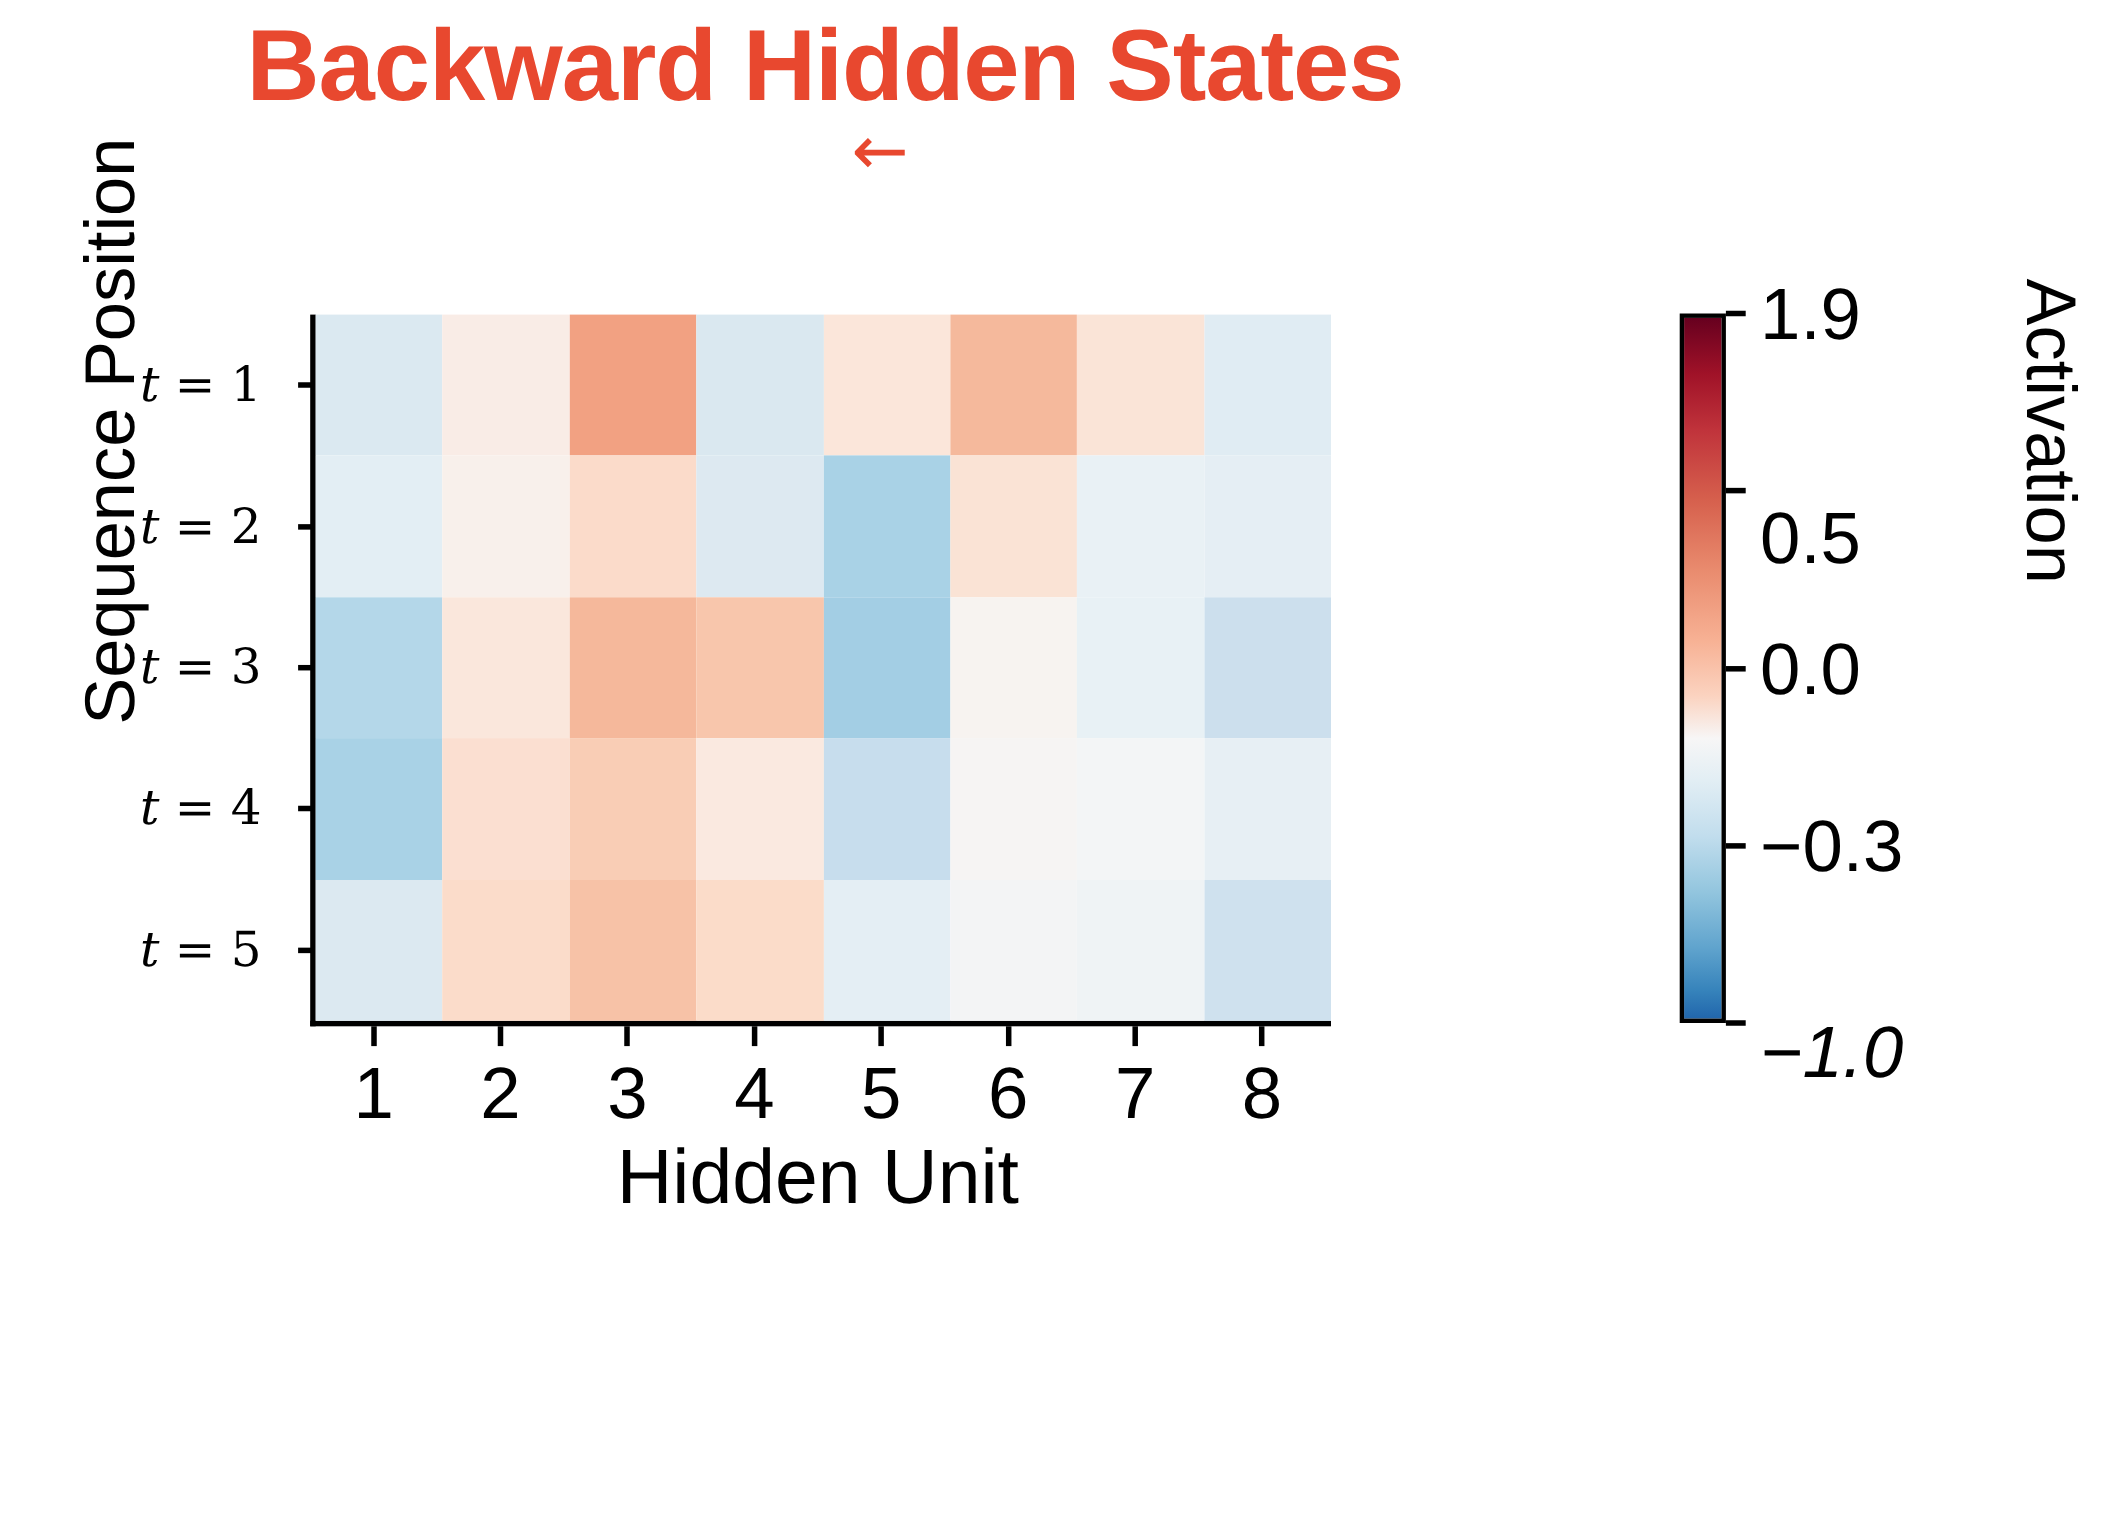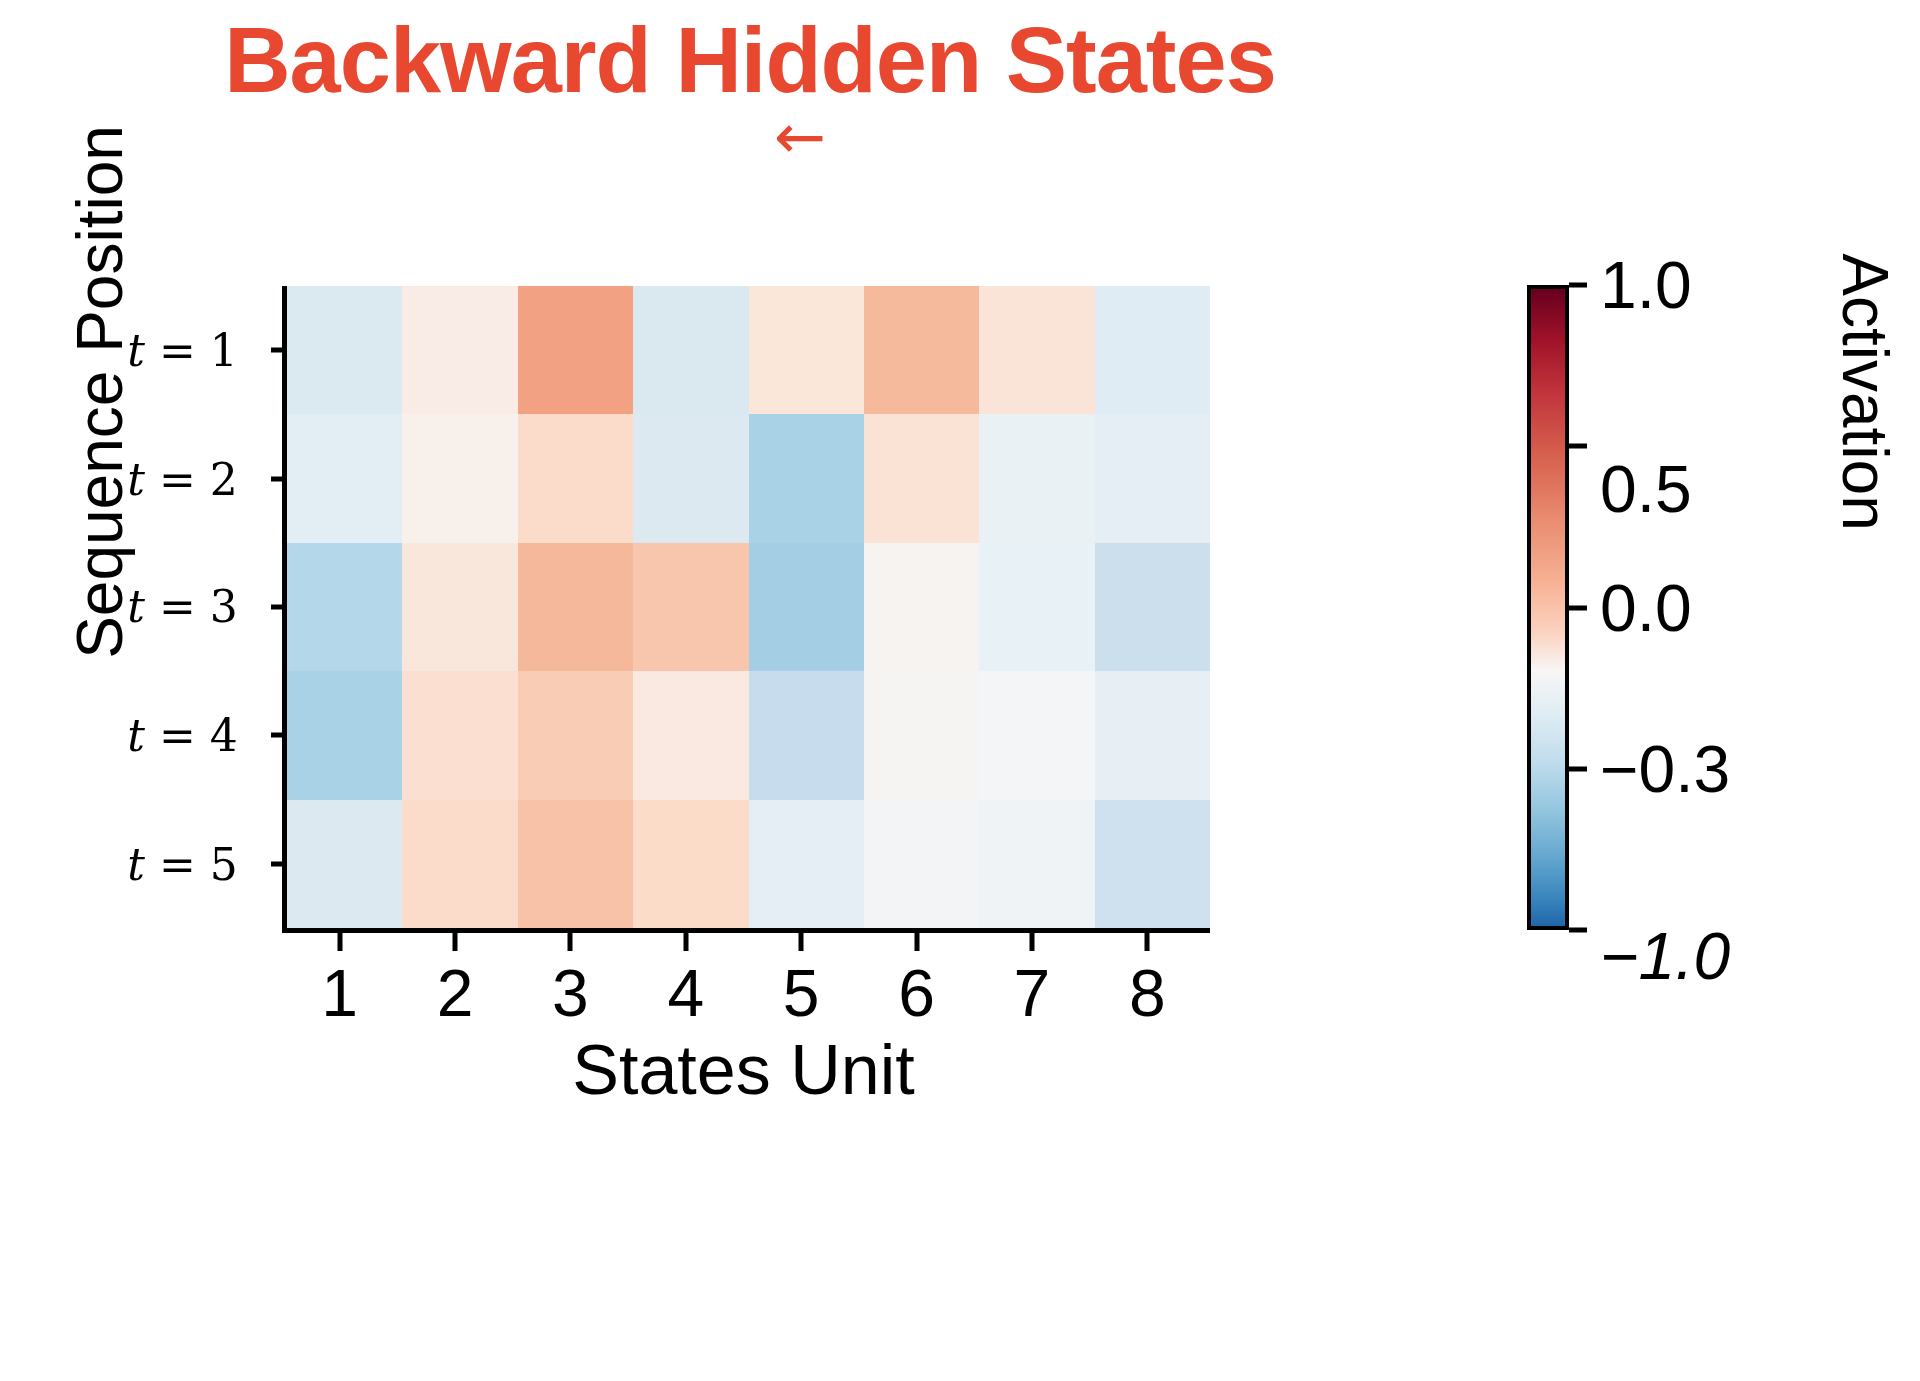--- a/index.html
+++ b/index.html
@@ -286,26 +286,26 @@
       <div class="xtick-wrap" style="left: 801.188px;">5</div>
       <div class="xtickmark" style="left: 801.188px;"></div>
       <div class="xtick-wrap" style="left: 916.562px;">6</div>
       <div class="xtickmark" style="left: 916.562px;"></div>
       <div class="xtick-wrap" style="left: 1031.94px;">7</div>
       <div class="xtickmark" style="left: 1031.94px;"></div>
       <div class="xtick-wrap" style="left: 1147.31px;">8</div>
       <div class="xtickmark" style="left: 1147.31px;"></div>
     </div>
 
-  <div id="xlabel">States Unit</div>
+  <div id="xlabel">Hidden Unit</div>
 
   <div id="cbar"></div>
   <div id="cbticks">
       <div class="cbtick" style="top: 285px;"></div>
-      <div class="cbtlabel" style="top: 285px;">1.0</div>
+      <div class="cbtlabel" style="top: 285px;">1.9</div>
       <div class="cbtick" style="top: 446.25px;"></div>
       <div class="cbtlabel" style="top: 446.25px; margin-top: 43px;">0.5</div>
       <div class="cbtick" style="top: 607.5px;"></div>
       <div class="cbtlabel" style="top: 607.5px;">0.0</div>
       <div class="cbtick" style="top: 768.75px;"></div>
       <div class="cbtlabel" style="top: 768.75px;">−0.3</div>
       <div class="cbtick" style="top: 930px;"></div>
       <div class="cbtlabel" style="top: 956px; font-style: italic;">−1.0</div>
     </div>
   <div id="cbar-label">Activation</div>

